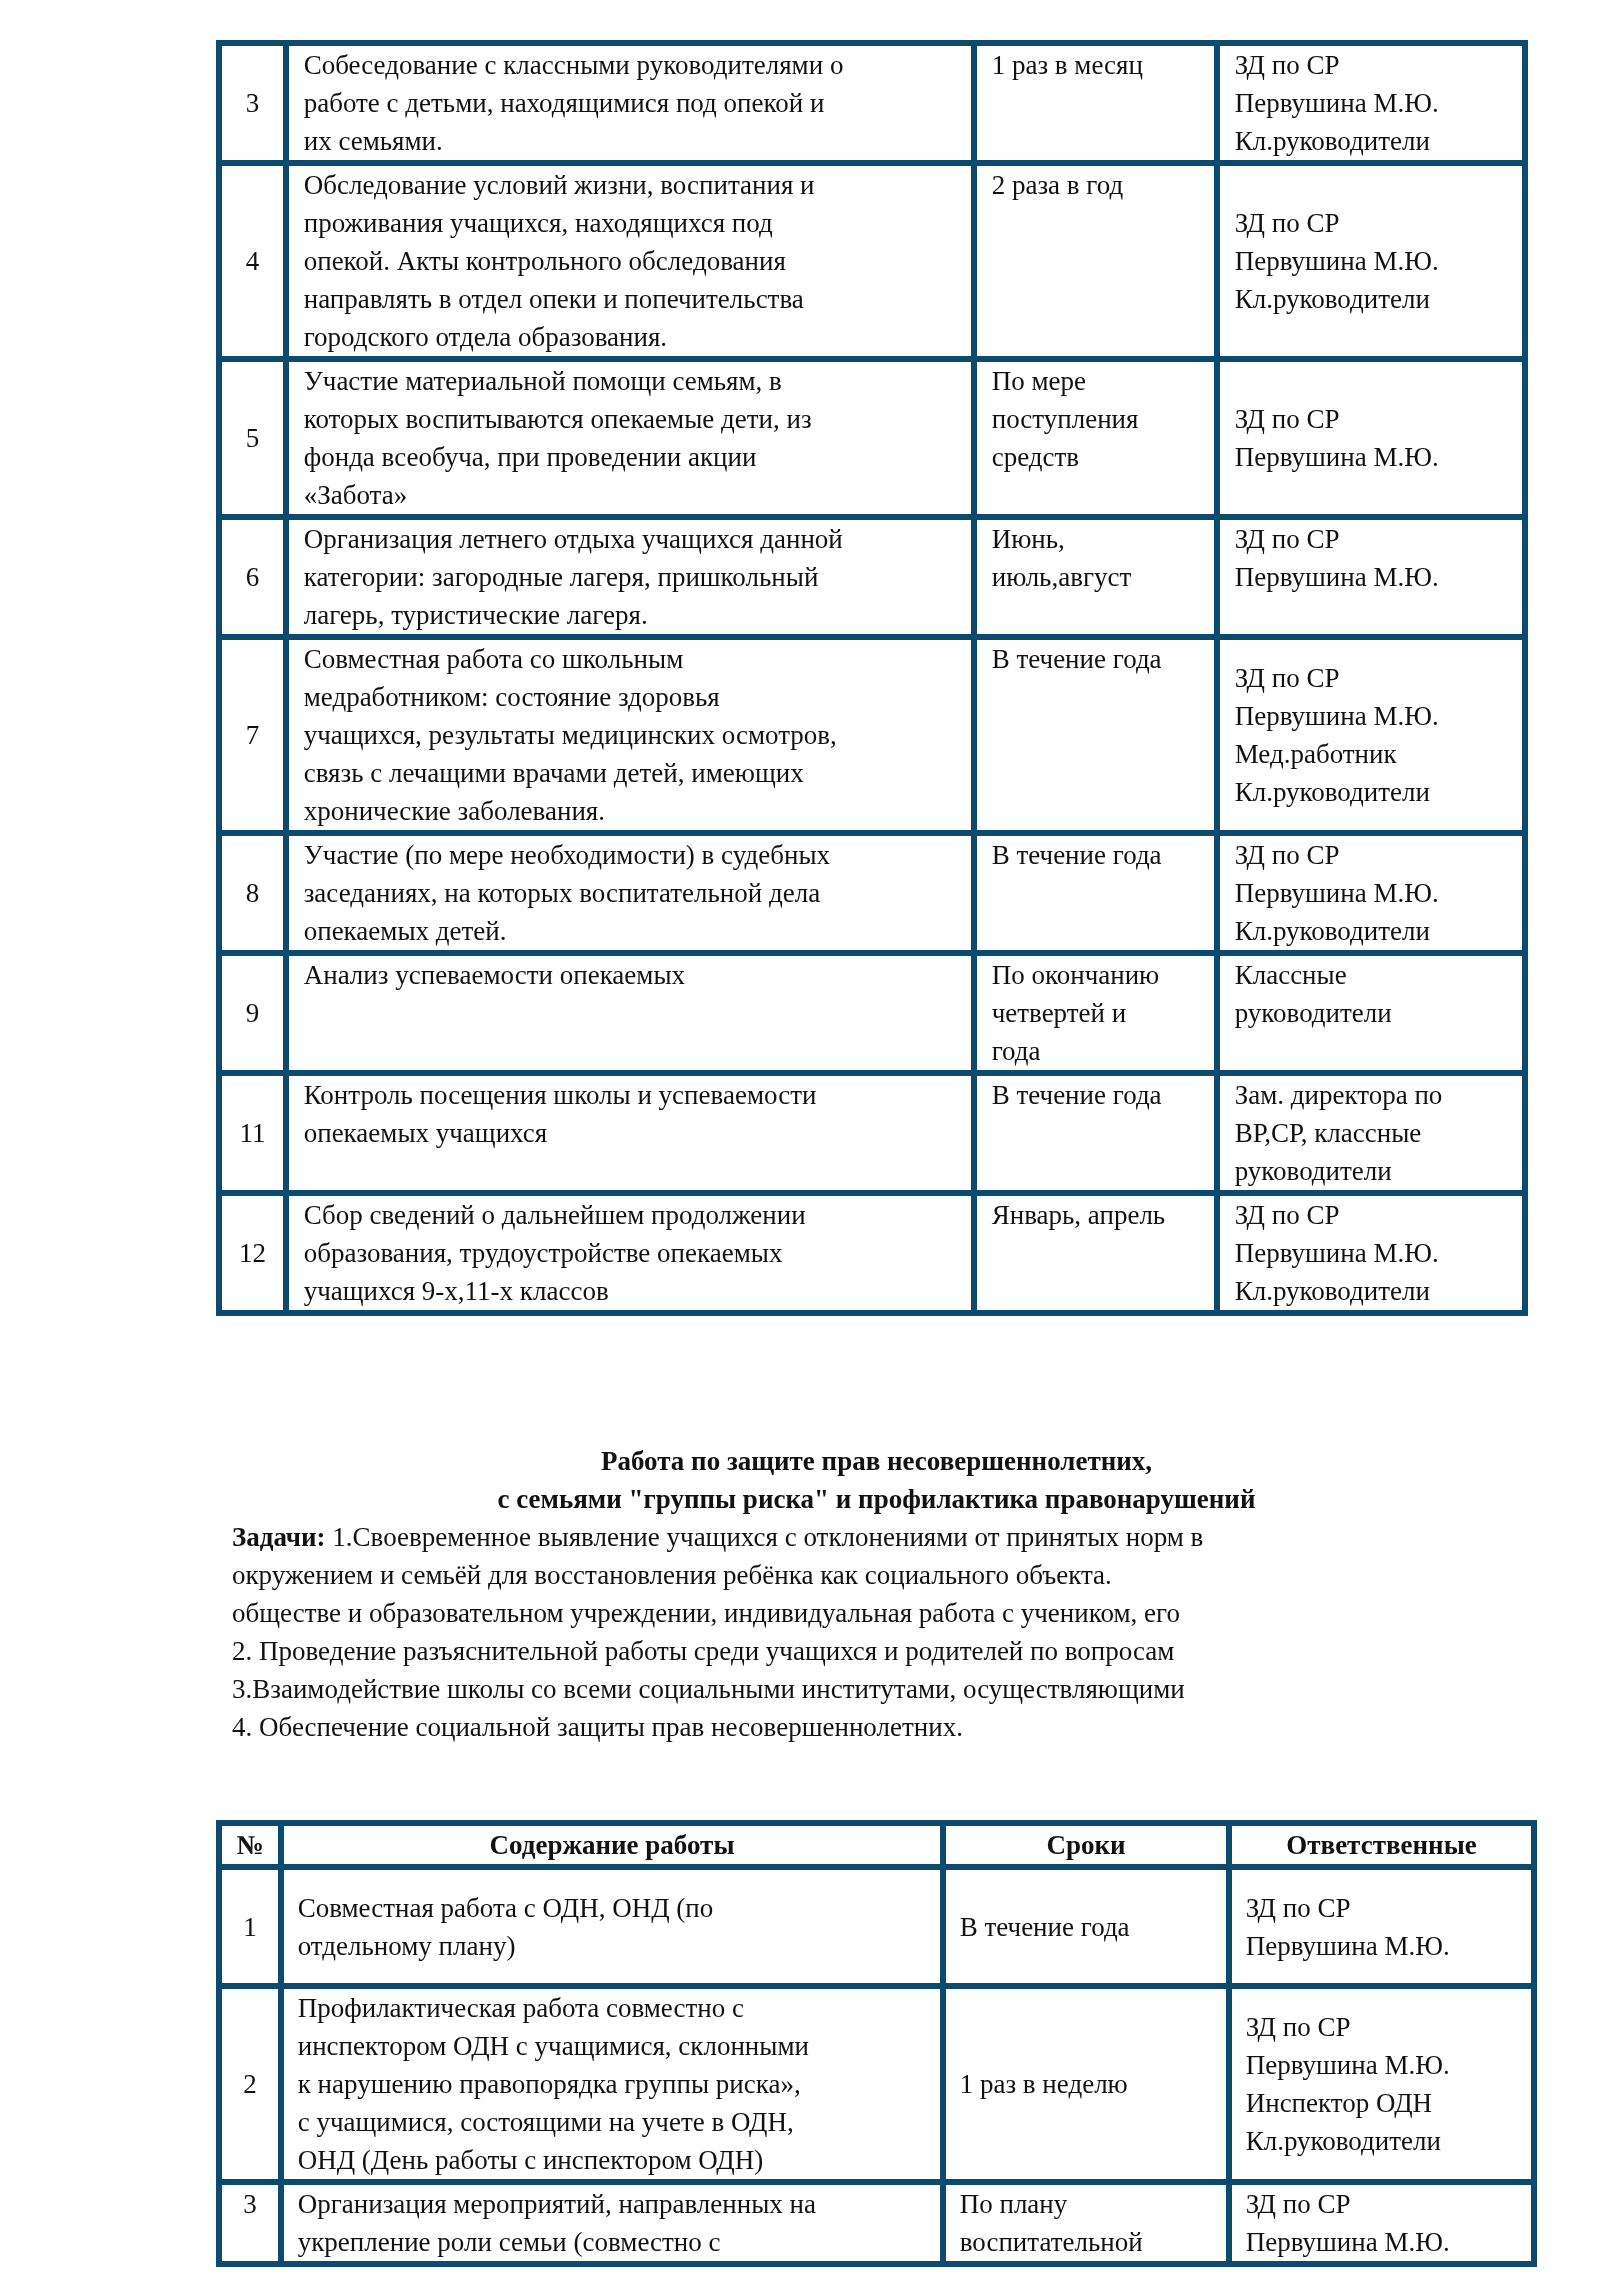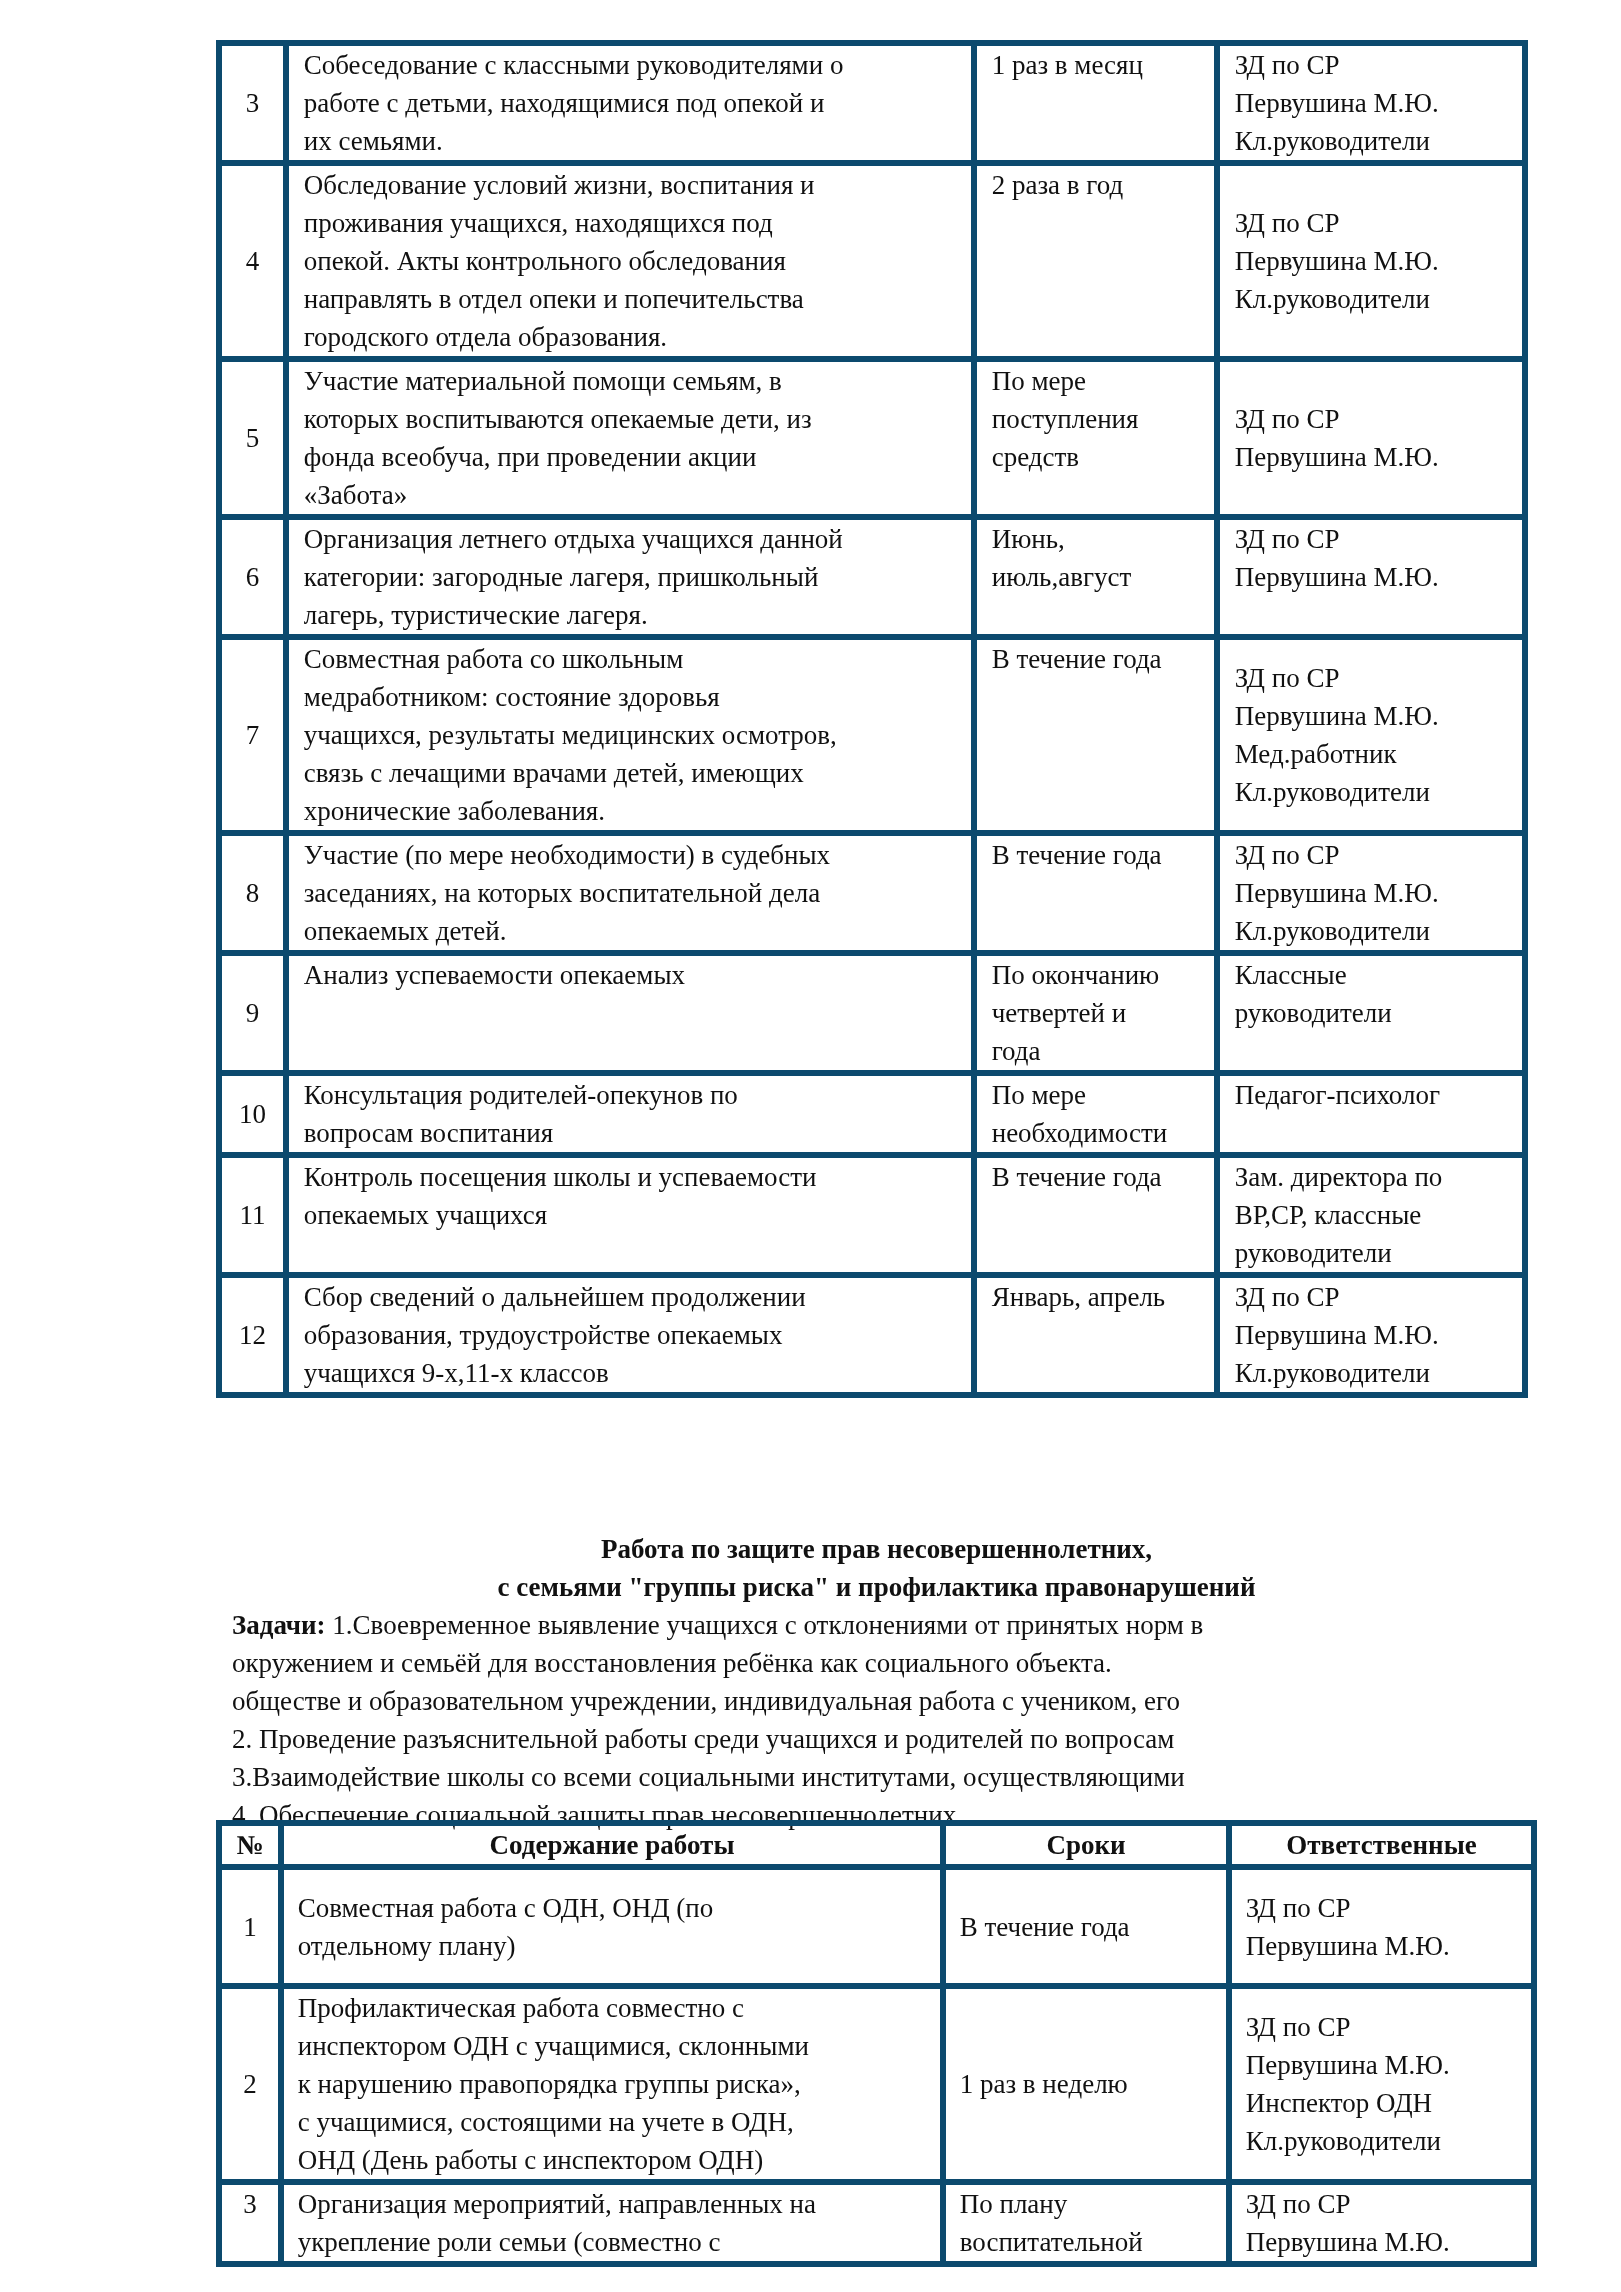--- a/index.html
+++ b/index.html
@@ -15,21 +15,21 @@
   .line { display: block; white-space: nowrap; }
 
   #t1 { left: 216px; top: 40px; width: 1306px; }
   #t1 col.c-num { width: 67px; }
   #t1 col.c-task { width: 688px; }
   #t1 col.c-term { width: 243px; }
   #t1 col.c-resp { width: 308px; }
   #t1 td.num { text-align: center; vertical-align: middle; padding: 0; }
   #t1 td.resp.mid { vertical-align: middle; }
 
-  #heading { position: absolute; left: 232px; top: 1530px; width: 1289px; }
+  #heading { position: absolute; left: 232px; top: 1442px; width: 1289px; }
   #heading .title { text-align: center; font-weight: bold; display: block; }
   #heading .bold { font-weight: bold; margin-top: 44px; }
   #heading .para { display: block; white-space: nowrap; }
 
   #t2 { left: 216px; top: 1820px; width: 1314px; }
   #t2 col.c-num { width: 62px; }
   #t2 col.c-task { width: 662px; }
   #t2 col.c-term { width: 286px; }
   #t2 col.c-resp { width: 305px; }
   #t2 th { font-weight: bold; text-align: center; padding: 0; height: 36px; vertical-align: middle; }
@@ -160,34 +160,20 @@
           <span class="line">Анализ успеваемости опекаемых</span>
         </td>
         <td>
           <span class="line">По окончанию</span>
           <span class="line">четвертей и</span>
           <span class="line">года</span>
         </td>
         <td class="resp">
           <span class="line">Классные</span>
           <span class="line">руководители</span>
-        </td>
-      </tr>
-      <tr>
-        <td class="num">10</td>
-        <td>
-          <span class="line">Консультация родителей-опекунов по</span>
-          <span class="line">вопросам воспитания</span>
-        </td>
-        <td>
-          <span class="line">По мере</span>
-          <span class="line">необходимости</span>
-        </td>
-        <td class="resp">
-          <span class="line">Педагог-психолог</span>
         </td>
       </tr>
       <tr>
         <td class="num">11</td>
         <td>
           <span class="line">Контроль посещения школы и успеваемости</span>
           <span class="line">опекаемых учащихся</span>
         </td>
         <td>
           <span class="line">В течение года</span>

